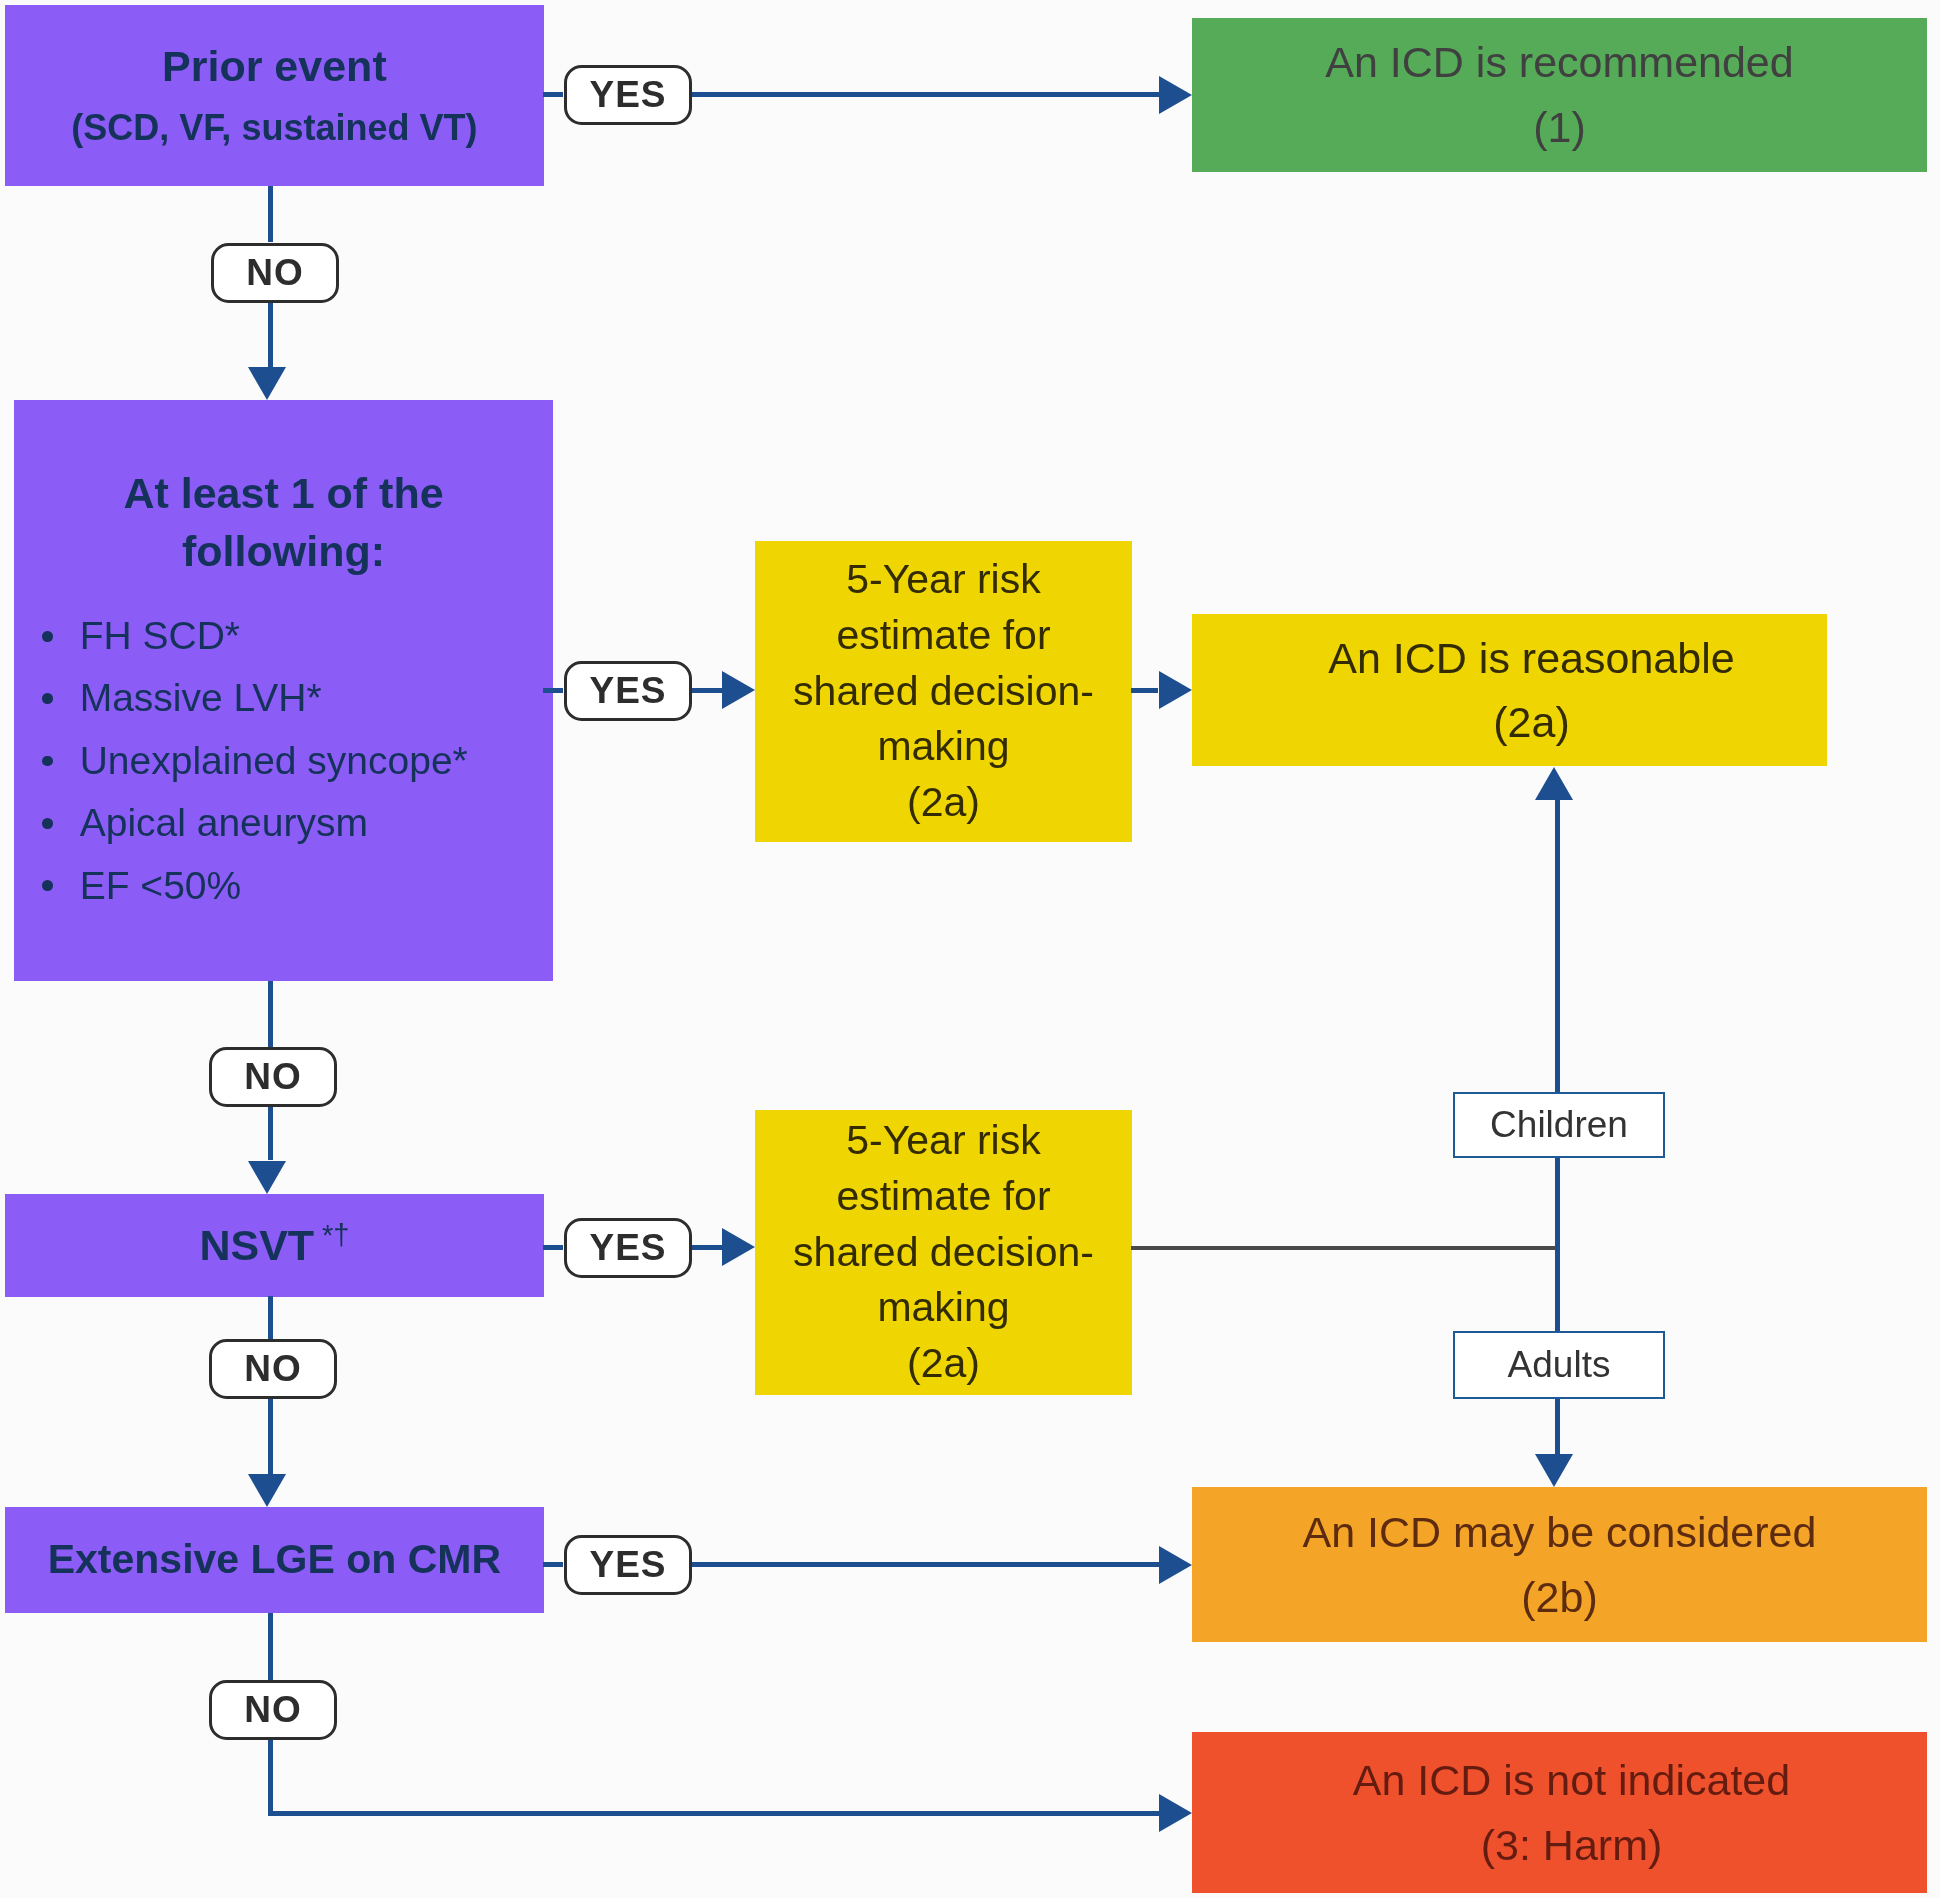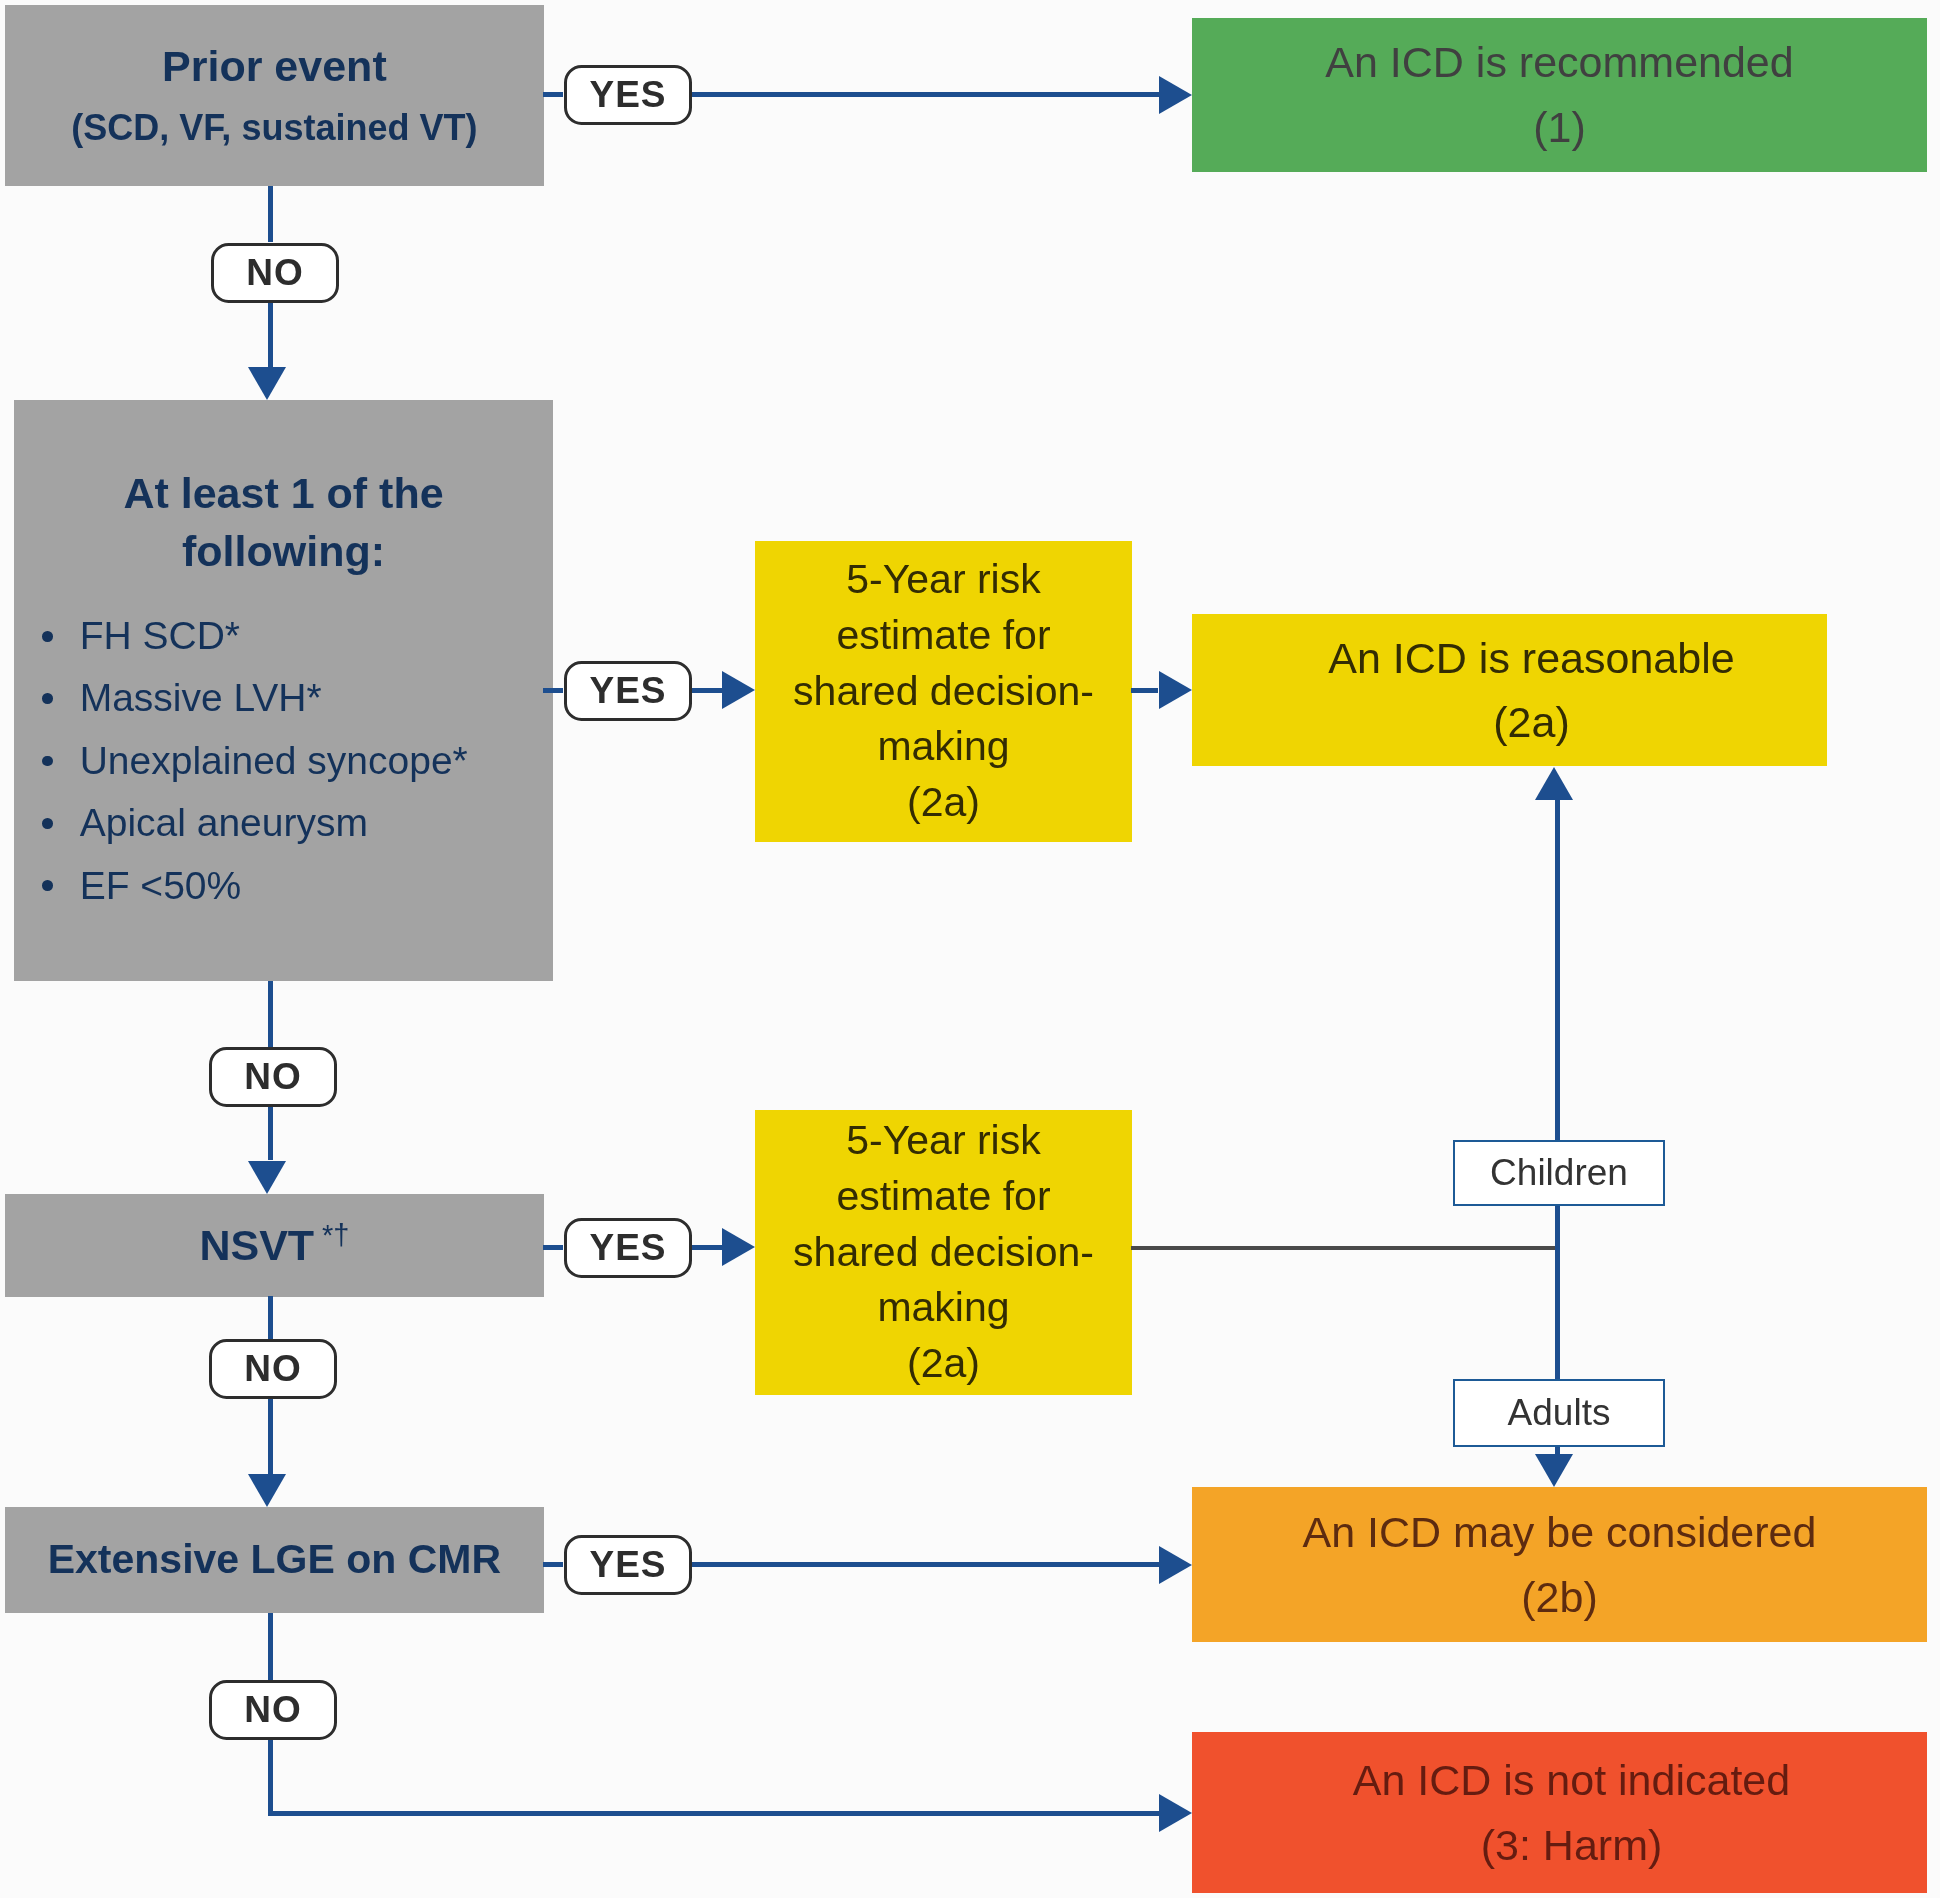--- a/index.html
+++ b/index.html
@@ -2,40 +2,40 @@
 <html><head>
 <meta charset="utf-8">
 <style>
   html,body{margin:0;padding:0;background:#fbfbfb;}
   *{box-sizing:border-box;}
   .canvas{
     position:relative;width:1941px;height:1898px;background:#fbfbfb;overflow:hidden;
     font-family:"Liberation Sans", sans-serif;
   }
   .node{position:absolute;display:flex;flex-direction:column;align-items:center;justify-content:center;text-align:center;}
-  .node.blue{background:#a3a3a3;color:#14325a;}
+  .node.blue{background:#8b5cf6;color:#14325a;}
   .node.green{background:#55ab58;color:#404040;}
   .node.yellowbox{background:#efd502;color:#332c03;}
   .node.orange{background:#f4a427;color:#5d2b10;}
   .node.red{background:#f0512d;color:#651c10;padding-left:24px;}
   .outcome{font-size:43px;line-height:1.5;font-weight:400;}
   .risk{font-size:41px;line-height:1.36;font-weight:400;}
   .nb-title{font-size:43px;font-weight:700;line-height:1.3;}
   .nb-sub{font-size:36px;font-weight:700;line-height:1.3;margin-top:10px;}
   .crit-head{font-size:43px;font-weight:700;line-height:1.35;}
   .crit-list{margin-top:25px;width:100%;padding-left:28px;text-align:right;}
   .crit-row{display:flex;align-items:center;font-size:39px;font-weight:500;line-height:1.6;}
   .dot{width:10.7px;height:10.7px;border-radius:50%;background:#14325a;margin-right:27px;flex:0 0 auto;}
   .nsvt-sup{font-size:29px;font-weight:500;vertical-align:super;margin-left:7.8px;}
   .pill{position:absolute;background:#ffffff;border:3.9px solid #2d2d2d;border-radius:17.5px;
         display:flex;align-items:center;justify-content:center;
         font-size:37px;font-weight:700;color:#2d2d2d;letter-spacing:1px;}
   .tag{position:absolute;background:#ffffff;border:2.9px solid #1d5a96;
        display:flex;align-items:center;justify-content:center;
-       font-size:37px;font-weight:400;color:#333333;margin-top:48px;}
+       font-size:37px;font-weight:400;color:#333333;}
   .line{position:absolute;background:#1d4e8f;}
   .line.gray{background:#4a4a4a;}
   .tri{position:absolute;width:0;height:0;}
   .tri.right{border-top:19.4px solid transparent;border-bottom:19.4px solid transparent;border-left:33px solid #1d4e8f;}
   .tri.down{border-left:19.4px solid transparent;border-right:19.4px solid transparent;border-top:33px solid #1d4e8f;}
   .tri.up{border-left:19.4px solid transparent;border-right:19.4px solid transparent;border-bottom:33px solid #1d4e8f;}
 </style>
 </head>
 <body>
 

